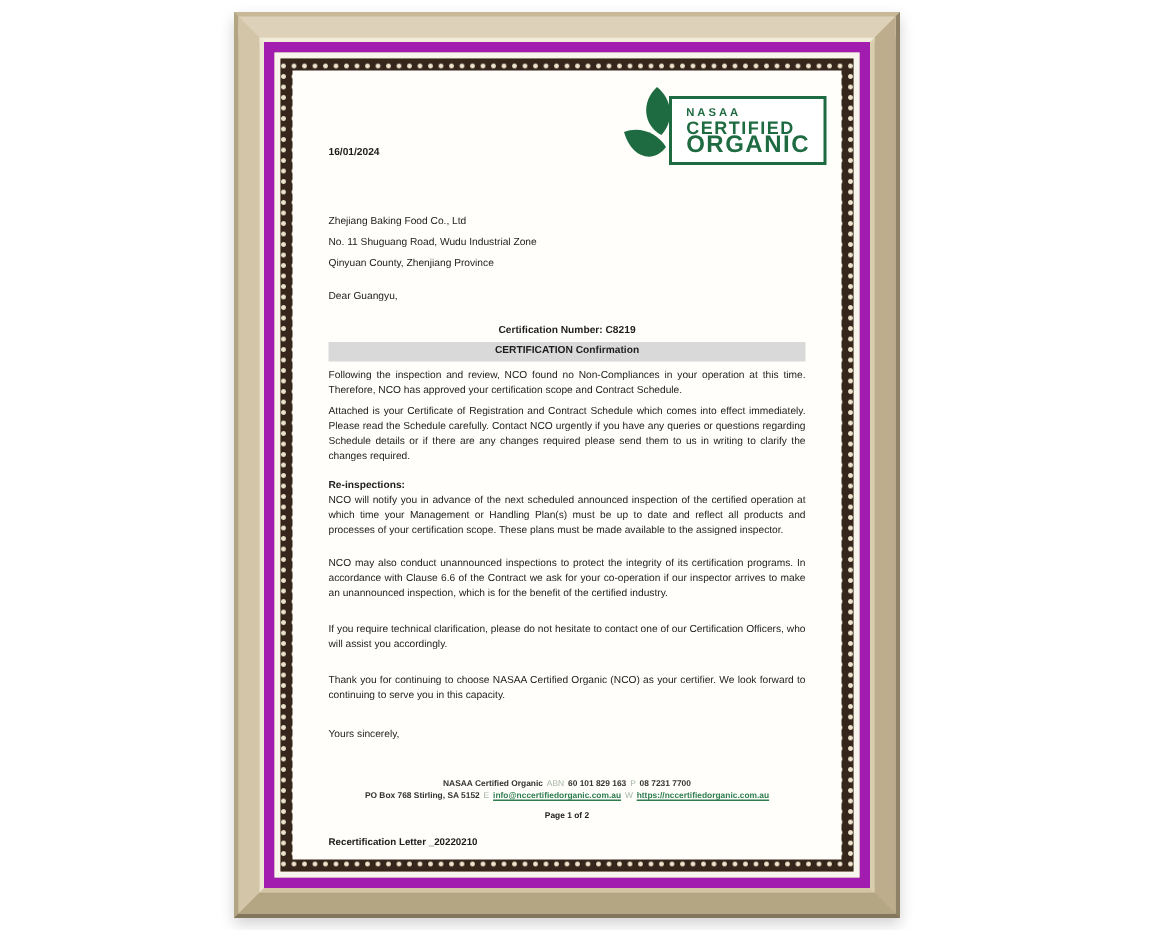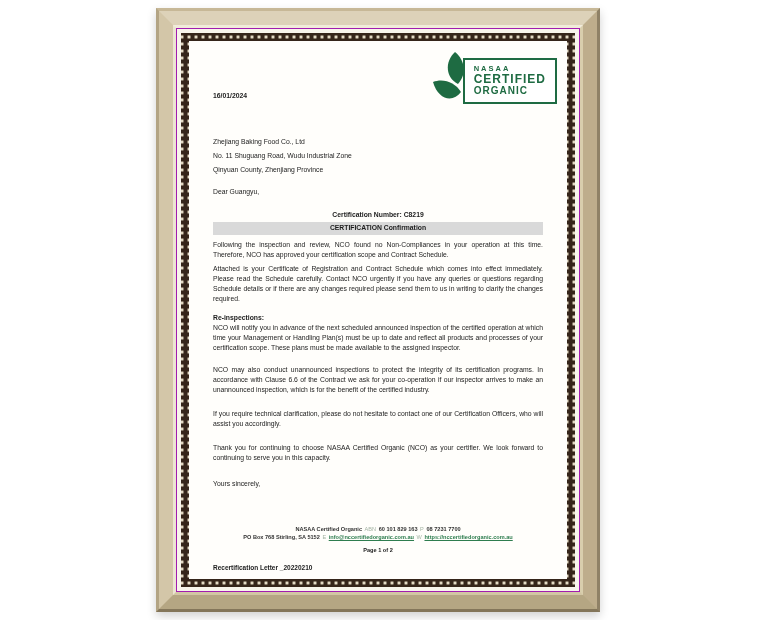--- a/index.html
+++ b/index.html
@@ -17,40 +17,40 @@
   }
   .frame > div, .molding > div, .lip > div, .darkline > div, .whitestrip > div {
     width:100%; height:100%; box-sizing:border-box;
   }
   .molding {
     border:14px solid;
     border-color:#ddd2b9 #bead8c #b5a683 #d3c6a8;
     background:transparent;
   }
   .lip { border:3px solid; border-color:#f1ebda #d9cead #d2c6a4 #ece5d2; }
-  .darkline { border:1px solid #a21caf; }
+  .darkline { border:7px solid #a21caf; }
   .whitestrip { border:4px solid #f8f5ec; }
   .beads {
     padding:8px; background-color:#35251a;
     background-image:radial-gradient(circle, #ece3cd 1.3px, rgba(0,0,0,0) 1.9px);
     background-size:7px 7px; background-position:center;
   }
   .paper { position:relative; width:100%; height:100%; box-sizing:border-box;
            background:#fffefb; overflow:hidden; }
   .content { position:absolute; inset:0; padding:0 24px; font-size:6.8px;
              line-height:10px; color:#1c1c1c; }
 
   
   .logo { position:absolute; top:10px; right:10px; display:flex; align-items:flex-start; }
   .leaves { width:40px; height:54px; }
   .lbox { border:2px solid #1e6b42; background:rgba(255,255,255,.95);
           padding:4px 9px 5px; margin-left:-8px; margin-top:7px; }
   .lbox .l1 { font-size:7.5px; letter-spacing:2px; color:#1e6b42; font-weight:600; line-height:9px; }
   .lbox .l2 { font-size:12px; font-weight:800; color:#1e6b42; letter-spacing:1px; line-height:12px; }
-  .lbox .l3 { font-size:10px; font-weight:800; color:#1e6b42; letter-spacing:1px; line-height:12px; }
+  .lbox .l3 { font-size:16px; font-weight:800; color:#1e6b42; letter-spacing:1px; line-height:12px; }
 
   
   .date   { margin-top:50px; font-weight:700; }
   .addr   { margin-top:34px; line-height:14px; }
   .salutation { margin-top:10px; }
   .certline   { margin-top:13px; text-align:center; font-weight:700; }
   .banner     { margin-top:2px; background:#d9d9d9; text-align:center;
                 font-weight:700; padding:1px 0 2px; }
   .para   { text-align:justify; }
   .p1 { margin-top:5px; }

